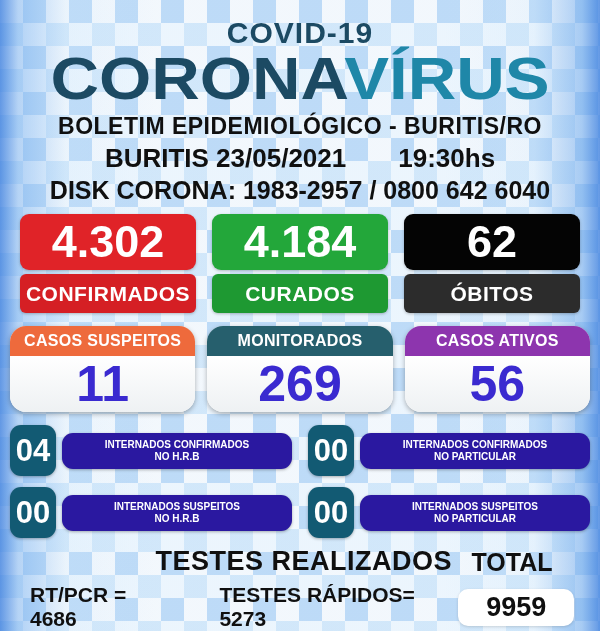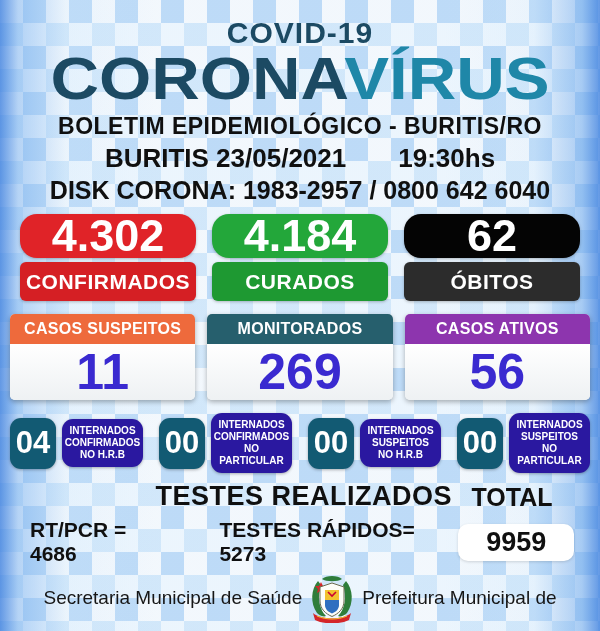--- a/index.html
+++ b/index.html
@@ -19,35 +19,35 @@
   .covid-title{margin-top:16px;font-size:30px;font-weight:700;letter-spacing:1px;color:var(--dark-teal);}
   .corona-title{font-size:60px;font-weight:700;line-height:.95;letter-spacing:0px;transform:scaleX(1.12);transform-origin:center;white-space:nowrap;}
   .corona-title .part1{color:var(--dark-teal);}
   .corona-title .part2{color:var(--light-teal);}
   .bulletin-line{margin-top:6px;font-size:23px;font-weight:700;color:var(--ink);letter-spacing:.5px;}
   .citydate-row{display:flex;justify-content:center;gap:52px;margin-top:3px;font-size:26px;font-weight:700;color:var(--ink);}
   .disk-line{margin-top:2px;font-size:25px;font-weight:700;color:var(--ink);}
   
   .big-cards{display:flex;gap:16px;padding:0 20px;margin-top:9px;}
   .big-card{flex:1;display:flex;flex-direction:column;gap:4px;}
-  .big-num{height:44px;border-radius:17px;display:flex;align-items:center;justify-content:center;color:#fff;font-size:45px;font-weight:700;box-shadow:0 1px 3px rgba(0,0,0,.25);}
+  .big-num{height:56px;border-radius:9px;display:flex;align-items:center;justify-content:center;color:#fff;font-size:45px;font-weight:700;box-shadow:0 1px 3px rgba(0,0,0,.25);}
   .big-label{height:39px;border-radius:6px;display:flex;align-items:center;justify-content:center;color:#fff;font-size:21px;font-weight:700;letter-spacing:.5px;box-shadow:0 1px 3px rgba(0,0,0,.25);}
   .bc-red .big-num{background:var(--red);} .bc-red .big-label{background:var(--red-dark);}
   .bc-green .big-num{background:var(--green);} .bc-green .big-label{background:var(--green-dark);}
   .bc-black .big-num{background:var(--black-box);} .bc-black .big-label{background:var(--black-label);}
   
   .status-cards{display:flex;gap:12px;padding:0 10px;margin-top:13px;}
-  .status-card{flex:1;border-radius:5px;overflow:hidden;box-shadow:0 2px 5px rgba(0,0,0,.3);background:var(--card-body);}
+  .status-card{flex:1;border-radius:16px;overflow:hidden;box-shadow:0 2px 5px rgba(0,0,0,.3);background:var(--card-body);}
   .status-head{height:30px;display:flex;align-items:center;justify-content:center;color:#fff;font-size:16px;font-weight:700;letter-spacing:.3px;}
   .sc-orange .status-head{background:var(--orange);}
   .sc-teal .status-head{background:var(--teal-header);}
   .sc-purple .status-head{background:var(--purple);}
   .status-val{height:56px;display:flex;align-items:center;justify-content:center;font-size:50px;font-weight:700;color:var(--number-blue);background:linear-gradient(180deg,#ffffff, #eef1f3);}
   
-  .hosp-grid{display:grid;grid-template-columns:1fr 1fr 1fr 1fr;gap:11px 16px;padding:0 10px;margin-top:13px;}
+  .hosp-grid{display:grid;grid-template-columns:1fr 1fr;gap:11px 16px;padding:0 10px;margin-top:13px;}
   .hosp-item{display:flex;align-items:center;gap:6px;}
   .hosp-badge{width:46px;height:51px;flex:0 0 46px;background:var(--badge-teal);border-radius:11px;color:#fff;font-size:31px;font-weight:700;display:flex;align-items:center;justify-content:center;box-shadow:0 1px 3px rgba(0,0,0,.3);}
   .hosp-bar{flex:1;background:var(--bar-indigo);border-radius:11px;color:#fff;text-align:center;padding:6px 2px;font-weight:700;font-size:10px;line-height:1.2;box-shadow:0 1px 3px rgba(0,0,0,.3);}
   
   .tests-title-row{display:flex;justify-content:flex-end;align-items:flex-end;padding:0 28px 0 30px;margin-top:8px;font-weight:700;color:var(--ink);}
   .tests-title{font-size:27px;letter-spacing:.5px;}
   .tests-total-label{font-size:25px;width:120px;text-align:center;}
   .tests-val-row{display:flex;align-items:center;padding:0 26px 0 30px;margin-top:6px;}
   .tests-rtpcr{font-size:21px;font-weight:700;color:var(--ink);}
   .tests-rapid{font-size:21px;font-weight:700;color:var(--ink);margin-left:46px;}

